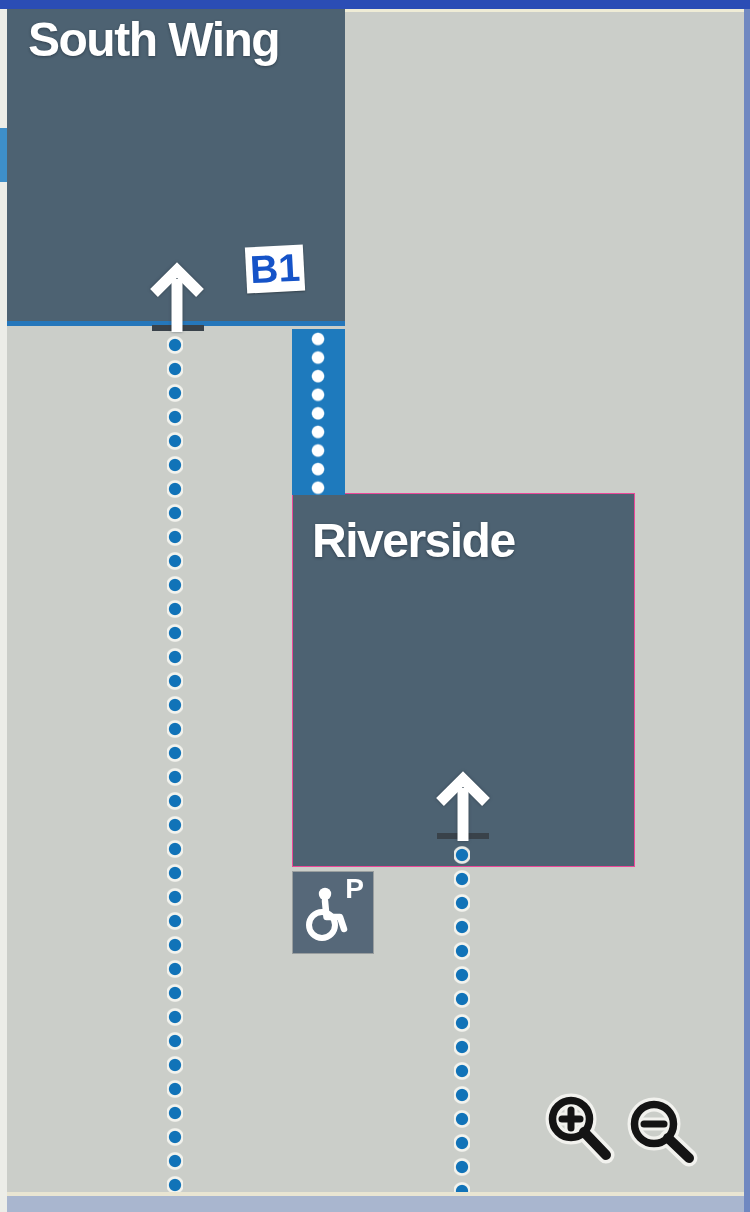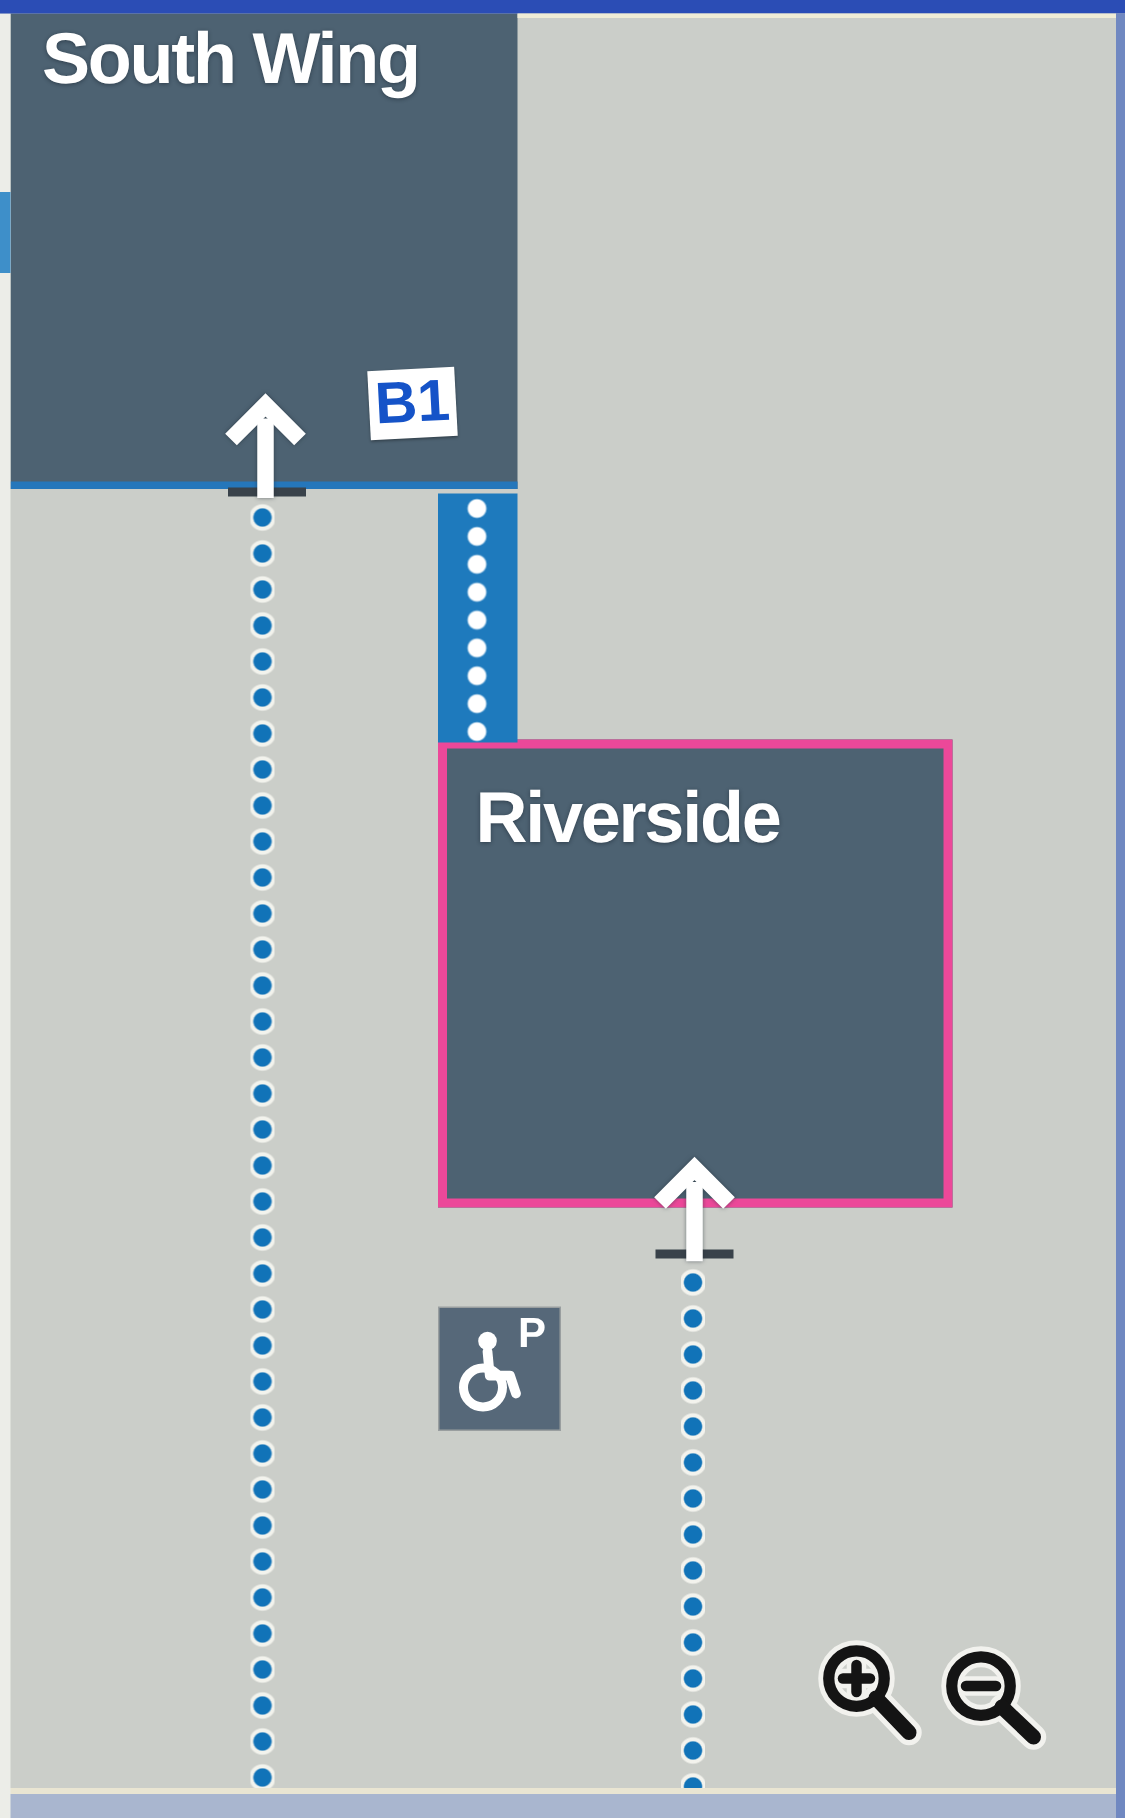--- a/index.html
+++ b/index.html
@@ -24,22 +24,22 @@
   #bottom-cream{left:0;top:1192px;width:750px;height:4px;background:#e9e5d2;z-index:28;}
   #bottom-strip{left:0;top:1196px;width:750px;height:16px;background:var(--bottom-strip,#a9b6cf);z-index:28;}
 
   
   .building{background:var(--building-fill,#4d6272);box-sizing:border-box;z-index:2;}
   #south-wing{
     left:7px;top:9px;width:338px;height:317px;
     border-bottom:5px solid #2577bb;
   }
   #riverside{
-    left:292px;top:493px;width:343px;height:312px;
-    border:6px solid #ec4899;
+    left:292px;top:493px;width:343px;height:374px;
+    border:1px solid #ec4899;
   }
   .building-label{
     color:var(--label-text,#ffffff);
     font-weight:bold;font-size:48px;letter-spacing:-1.5px;
     text-shadow:0 1px 3px rgba(10,20,30,.45);
     white-space:nowrap;line-height:1;
   }
   #south-wing .building-label{position:absolute;left:21px;top:7px;}
   #riverside .building-label{position:absolute;left:19px;top:23px;}
 

